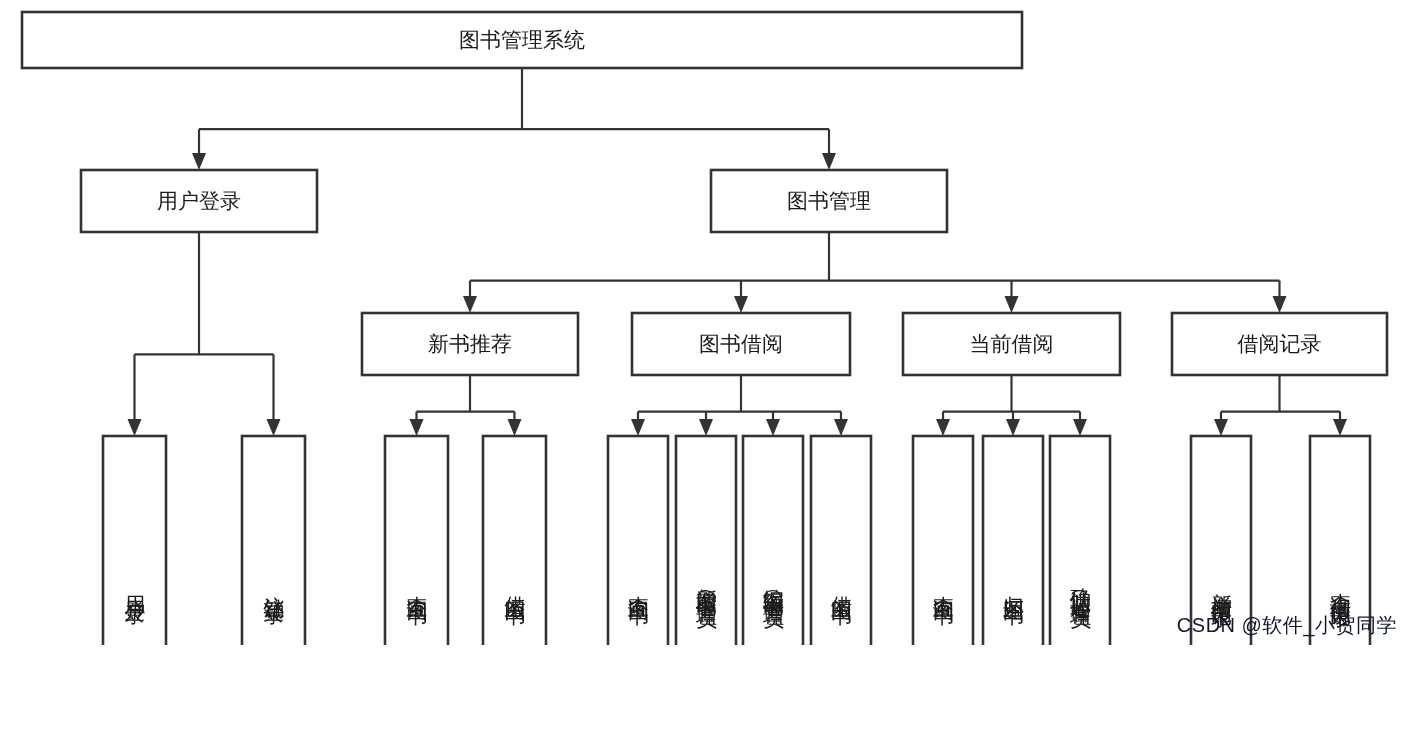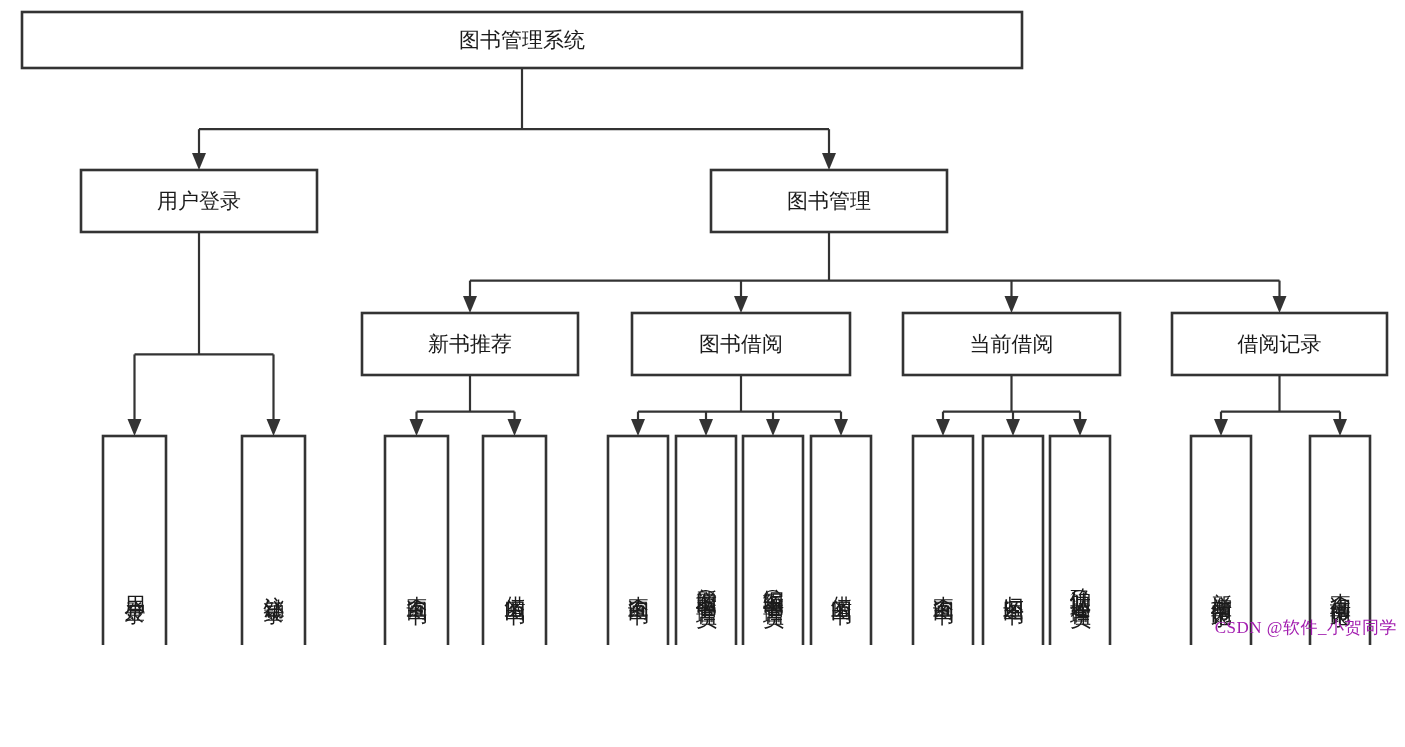--- a/index.html
+++ b/index.html
@@ -57,23 +57,23 @@
     line-height: 1.18;
     letter-spacing: 3px;
     color: #1b1b1b;
     white-space: nowrap;
     pointer-events: none;
   }
   .watermark {
     position: absolute;
     right: 8px;
     bottom: 6px;
-    font-family: Liberation Serif, serif;
-    font-size: 17px;
-    color: #a21caf;
+    font-family: Liberation Sans, sans-serif;
+    font-size: 20px;
+    color: #0f172a;
     letter-spacing: 0.5px;
     user-select: none;
   }
 </style>
 </head>
 <body>
 
 <div id="canvas">
 
   <svg class="diagram" viewBox="0 0 1405 747">

